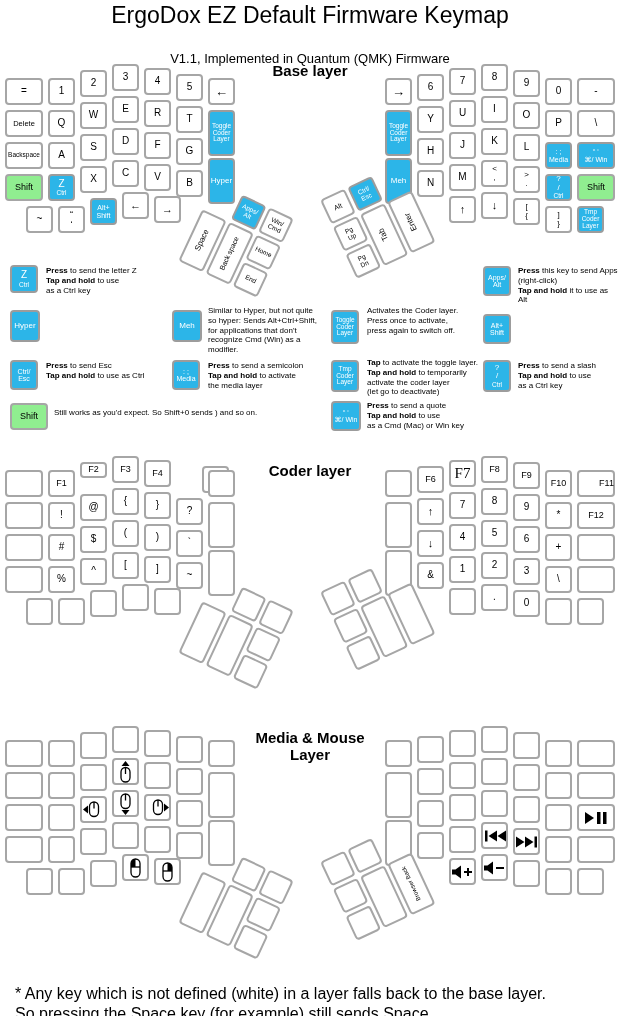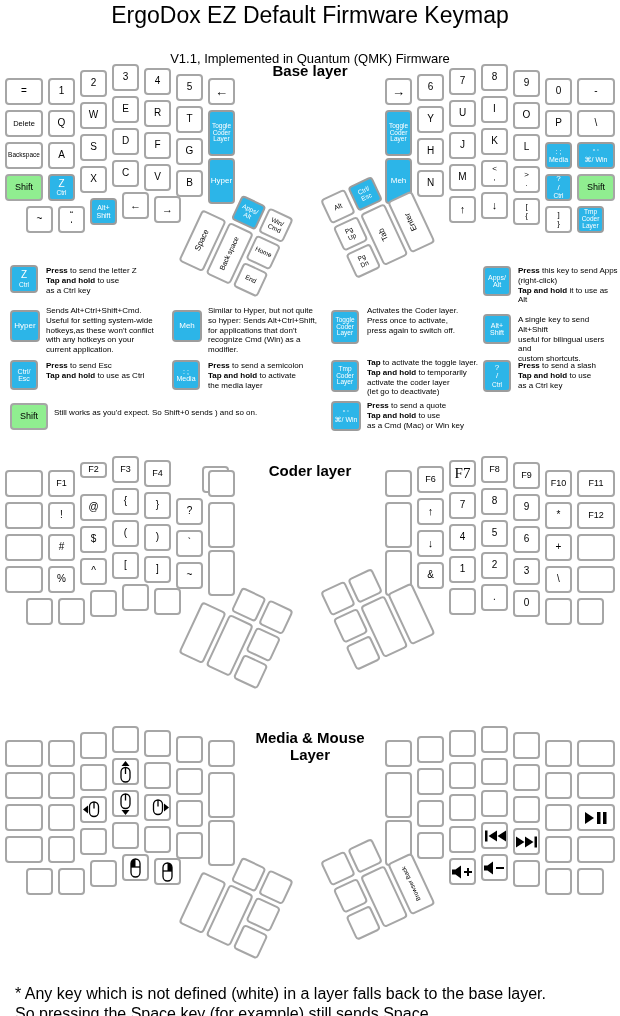--- a/index.html
+++ b/index.html
@@ -380,21 +380,21 @@
       <div class="key" style="left: 481px; top: 456px; width: 27px; height: 27px;">
         <span class="lbl" style="font-size: 9px;">F8</span>
       </div>
       <div class="key" style="left: 513px; top: 462px; width: 27px; height: 27px;">
         <span class="lbl" style="font-size: 9px;">F9</span>
       </div>
       <div class="key" style="left: 545px; top: 470px; width: 27px; height: 27px;">
         <span class="lbl" style="font-size: 9px;">F10</span>
       </div>
       <div class="key" style="left: 577px; top: 470px; width: 38px; height: 27px;">
-        <span class="lbl" style="font-size: 9px;">F11</span>
+        <span class="lbl" style="font-size: 9px; padding-left: 21px;">F11</span>
       </div>
       <div class="key" style="left: 385px; top: 502px; width: 27px; height: 46px;"></div>
       <div class="key" style="left: 417px; top: 498px; width: 27px; height: 27px;">
         <span class="lbl" style="font-size: 11px; font-weight: bold;">↑</span>
       </div>
       <div class="key" style="left: 449px; top: 492px; width: 27px; height: 27px;">
         <span class="lbl">7</span>
       </div>
       <div class="key" style="left: 481px; top: 488px; width: 27px; height: 27px;">
         <span class="lbl">8</span>
@@ -646,36 +646,34 @@
       </div>
       <div class="legend-text" style="left: 46px; top: 266px; width: 130px;"><b>Press</b> to send the letter Z<br><b>Tap and hold</b> to use<br>as a Ctrl key</div>
       <div class="key cyan" style="left: 483px; top: 266px; width: 28px; height: 30px;">
         <span class="lbl" style="font-size: 7px;">Apps/
 Alt</span>
       </div>
       <div class="legend-text" style="left: 518px; top: 266px; width: 100px;"><b>Press</b> this key to send Apps<br>(right-click)<br><b>Tap and hold</b> it to use as Alt</div>
       <div class="key cyan" style="left: 10px; top: 310px; width: 30px; height: 32px;">
         <span class="lbl" style="font-size: 8px;">Hyper</span>
       </div>
-      <div class="legend-text" style="left: 46px; top: 306px; width: 122px;">Sends Alt+Ctrl+Shift+Cmd.<br>Useful for setting system-wide<br>hotkeys,as these won't conflict<br>with any hotkeys on your<br>current application.</div>
       <div class="key cyan" style="left: 172px; top: 310px; width: 30px; height: 32px;">
         <span class="lbl" style="font-size: 8px;">Meh</span>
       </div>
       <div class="legend-text" style="left: 208px; top: 306px; width: 120px;">Similar to Hyper, but not quite<br>so hyper: Sends Alt+Ctrl+Shift,<br>for applications that don't<br>recognize Cmd (Win) as a<br>modifier.</div>
       <div class="key cyan" style="left: 331px; top: 310px; width: 28px; height: 34px;">
         <span class="lbl" style="font-size: 6.5px;">Toggle
 Coder
 Layer</span>
       </div>
       <div class="legend-text" style="left: 367px; top: 306px; width: 108px;">Activates the Coder layer.<br>Press once to activate,<br>press again to switch off.</div>
       <div class="key cyan" style="left: 483px; top: 314px; width: 28px; height: 30px;">
         <span class="lbl" style="font-size: 7px;">Alt+
 Shift</span>
       </div>
-      <div class="legend-text" style="left: 518px; top: 315px; width: 100px;">A single key to send Alt+Shift<br>useful for bilingual users and<br>custom shortcuts.</div>
       <div class="key cyan" style="left: 10px; top: 360px; width: 28px; height: 30px;">
         <span class="lbl" style="font-size: 7px;">Ctrl/
 Esc</span>
       </div>
       <div class="legend-text" style="left: 46px; top: 361px; width: 122px;"><b>Press</b> to send Esc<br><b>Tap and hold</b> to use as Ctrl</div>
       <div class="key cyan" style="left: 172px; top: 360px; width: 28px; height: 30px;">
         <span class="lbl" style="font-size: 7px;">: ;
 Media</span>
       </div>
       <div class="legend-text" style="left: 208px; top: 361px; width: 120px;"><b>Press</b> to send a semicolon<br><b>Tap and hold</b> to activate<br>the media layer</div>

